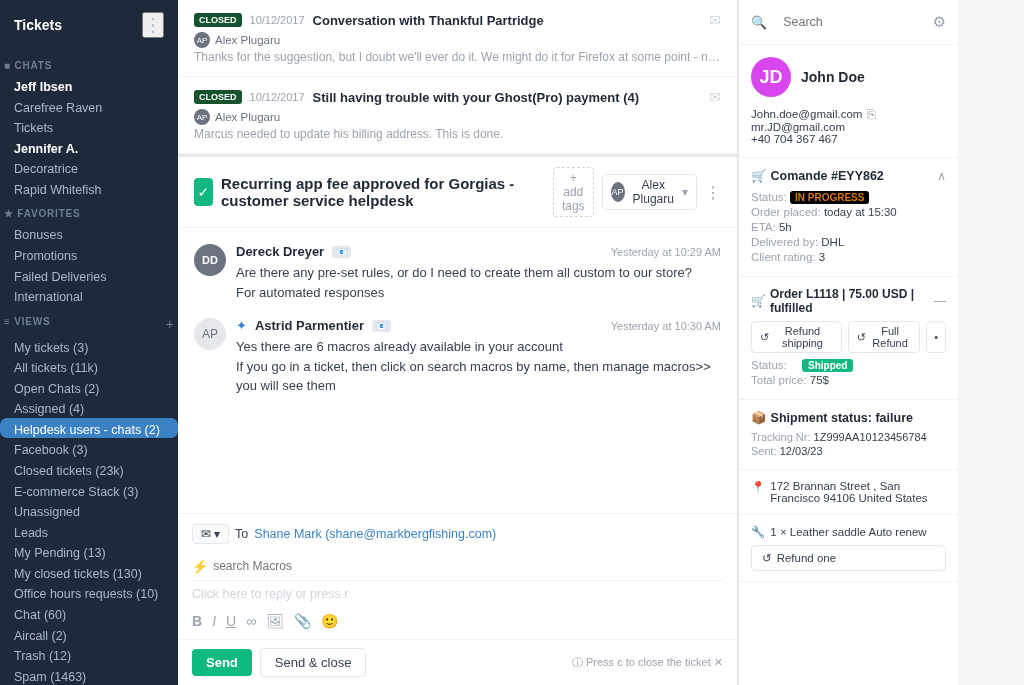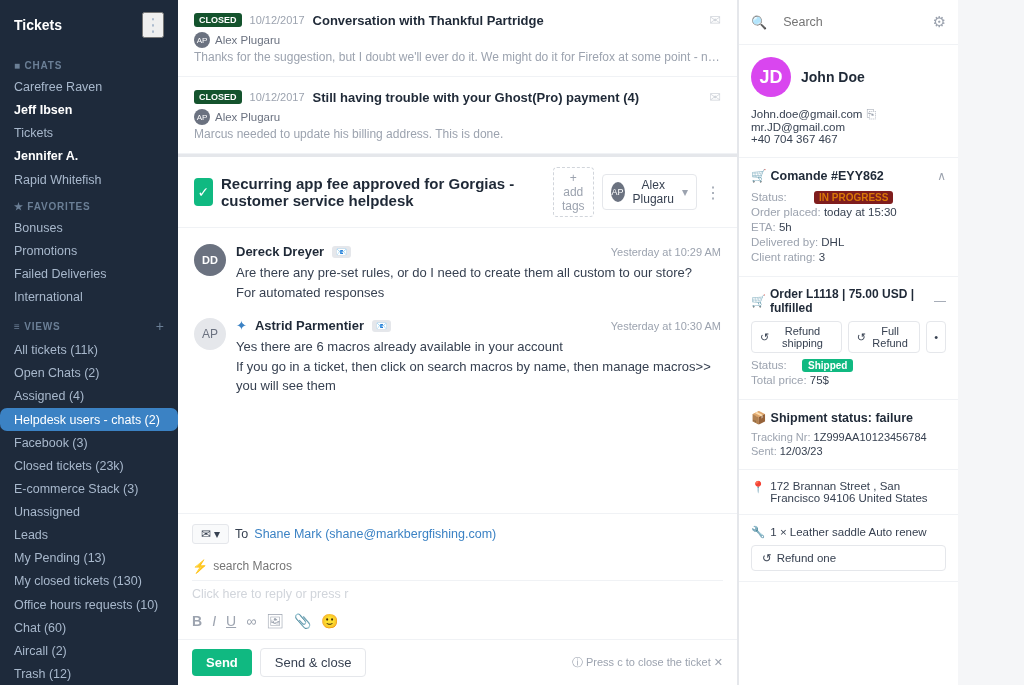--- a/index.html
+++ b/index.html
@@ -8,21 +8,21 @@
     
     #sidebar { width: 178px; background: #1e2a3b; color: #a8b8cc; display: flex; flex-direction: column; height: 100%; overflow-y: auto; flex-shrink: 0; }
     #sidebar::-webkit-scrollbar { width: 4px; }
     #sidebar::-webkit-scrollbar-thumb { background: #2e3f55; }
     .sidebar-header { display: flex; align-items: center; justify-content: space-between; padding: 12px 14px; color: #fff; font-weight: 600; font-size: 14px; }
     .sidebar-dots { font-size: 18px; cursor: pointer; color: #a8b8cc; }
     .sidebar-item { padding: 5px 14px; color: #a8b8cc; cursor: pointer; font-size: 12.5px; white-space: nowrap; overflow: hidden; text-overflow: ellipsis; }
     .sidebar-item.active { background: #3b82c4; color: #fff; border-radius: 7px; }
     .sidebar-item.bold { color: #fff; font-weight: 600; }
     .sidebar-add-btn { margin-left: auto; background: none; border: none; color: #6b7f96; cursor: pointer; font-size: 14px; }
-    .section-title-row { display: flex; align-items: center; justify-content: space-between; padding: 10px 14px 4px; }
+    .section-title-row { display: flex; justify-content: space-between; padding: 10px 4px 4px; }
     .section-title-text { font-size: 10px; font-weight: 700; letter-spacing: 0.8px; color: #6b7f96; }
 
     
     #main { flex: 1; display: flex; flex-direction: column; background: #f5f6f8; overflow: hidden; }
 
     
     #ticket-list { width: 560px; display: flex; flex-direction: column; background: #fff; border-right: 1px solid #e5e7eb; flex-shrink: 0; }
     #content-area { flex: 1; display: flex; overflow: hidden; }
     #right-panel { width: 220px; background: #fff; border-left: 1px solid #e5e7eb; overflow-y: auto; flex-shrink: 0; }
 
@@ -77,21 +77,21 @@
     .profile-avatar { width: 40px; height: 40px; border-radius: 50%; background: #d946ef; overflow: hidden; display: flex; align-items: center; justify-content: center; color: #fff; font-size: 18px; font-weight: 700; }
     .profile-name { font-weight: 700; color: #1f2937; font-size: 14px; }
     .profile-email { font-size: 11.5px; color: #374151; display: flex; align-items: center; gap: 4px; }
     .copy-icon { color: #9ca3af; cursor: pointer; font-size: 12px; }
     .order-section { padding: 10px 12px; border-bottom: 1px solid #f0f2f5; }
     .order-header { display: flex; align-items: center; justify-content: space-between; margin-bottom: 8px; }
     .order-title { font-weight: 700; color: #1f2937; font-size: 12.5px; display: flex; align-items: center; gap: 4px; }
     .order-chevron { color: #9ca3af; font-size: 12px; cursor: pointer; }
     .order-field { font-size: 11.5px; color: #374151; margin-bottom: 3px; }
     .order-label { color: #9ca3af; }
-    .status-badge-inprogress { background: #7f1d1d; color: #d97706; font-size: 10px; font-weight: 700; padding: 1px 5px; border-radius: 3px; margin-left: 24px; }
+    .status-badge-inprogress { background: #000000; color: #d97706; font-size: 10px; font-weight: 700; padding: 1px 5px; border-radius: 3px; }
     .order2-section { padding: 10px 12px; border-bottom: 1px solid #f0f2f5; }
     .order2-header { display: flex; align-items: center; justify-content: space-between; margin-bottom: 6px; }
     .order2-title { font-weight: 700; color: #1f2937; font-size: 12px; display: flex; align-items: center; gap: 4px; }
     .refund-btns { display: flex; gap: 6px; margin-bottom: 6px; }
     .refund-btn { border: 1px solid #e5e7eb; background: #fff; color: #374151; font-size: 11px; padding: 3px 8px; border-radius: 4px; cursor: pointer; display: flex; align-items: center; gap: 3px; }
     .dot-btn { border: 1px solid #e5e7eb; background: #fff; color: #374151; font-size: 11px; padding: 3px 7px; border-radius: 4px; cursor: pointer; }
     .shipped-badge { background: #10b981; color: #fff; font-size: 10px; font-weight: 700; padding: 1px 6px; border-radius: 3px; margin-left: 12px; }
     .shipment-section { padding: 10px 12px; border-bottom: 1px solid #f0f2f5; }
     .shipment-title { font-weight: 700; color: #1f2937; font-size: 12.5px; display: flex; align-items: center; gap: 4px; margin-bottom: 6px; }
     .shipment-field { font-size: 11px; color: #374151; margin-bottom: 2px; }
@@ -110,24 +110,25 @@
     <button class="sidebar-dots">⋮</button>
   </div>
 
   <div class="section-title-row">
     <span class="section-title-text">
       <span>■</span>
       <span>CHATS</span>
     </span>
   </div>
 
+  <div class="sidebar-item bold">Jeff Ibsen</div>
   <div class="sidebar-item">Carefree Raven</div>
-  <div class="sidebar-item bold">Jeff Ibsen</div>
   <div class="sidebar-item">Tickets</div>
   <div class="sidebar-item bold">Jennifer A.</div>
+  <div class="sidebar-item">Decoratrice</div>
   <div class="sidebar-item">Rapid Whitefish</div>
 
   <div class="section-title-row">
     <span class="section-title-text">
       <span>★</span>
       <span>FAVORITES</span>
     </span>
   </div>
   <div class="sidebar-item">Bonuses</div>
   <div class="sidebar-item">Promotions</div>
@@ -135,35 +136,37 @@
   <div class="sidebar-item">International</div>
 
   <div class="section-title-row">
     <span class="section-title-text">
       <span>≡</span>
       <span>VIEWS</span>
     </span>
     <button class="sidebar-add-btn">+</button>
   </div>
 
+  <div class="sidebar-item">My tickets (3)</div>
   <div class="sidebar-item">All tickets (11k)</div>
   <div class="sidebar-item">Open Chats (2)</div>
   <div class="sidebar-item">Assigned (4)</div>
   <div class="sidebar-item active">Helpdesk users - chats (2)</div>
   <div class="sidebar-item">Facebook (3)</div>
   <div class="sidebar-item">Closed tickets (23k)</div>
   <div class="sidebar-item">E-commerce Stack (3)</div>
   <div class="sidebar-item">Unassigned</div>
   <div class="sidebar-item">Leads</div>
   <div class="sidebar-item">My Pending (13)</div>
   <div class="sidebar-item">My closed tickets (130)</div>
   <div class="sidebar-item">Office hours requests (10)</div>
   <div class="sidebar-item">Chat (60)</div>
   <div class="sidebar-item">Aircall (2)</div>
   <div class="sidebar-item">Trash (12)</div>
+  <div class="sidebar-item">Spam (1463)</div>
 </div>
 
 <div id="main">
   <div id="content-area">
 
     <div id="ticket-list">
 
       <div class="ticket-card">
         <div class="ticket-card-header">
           <span class="badge-closed">CLOSED</span>

